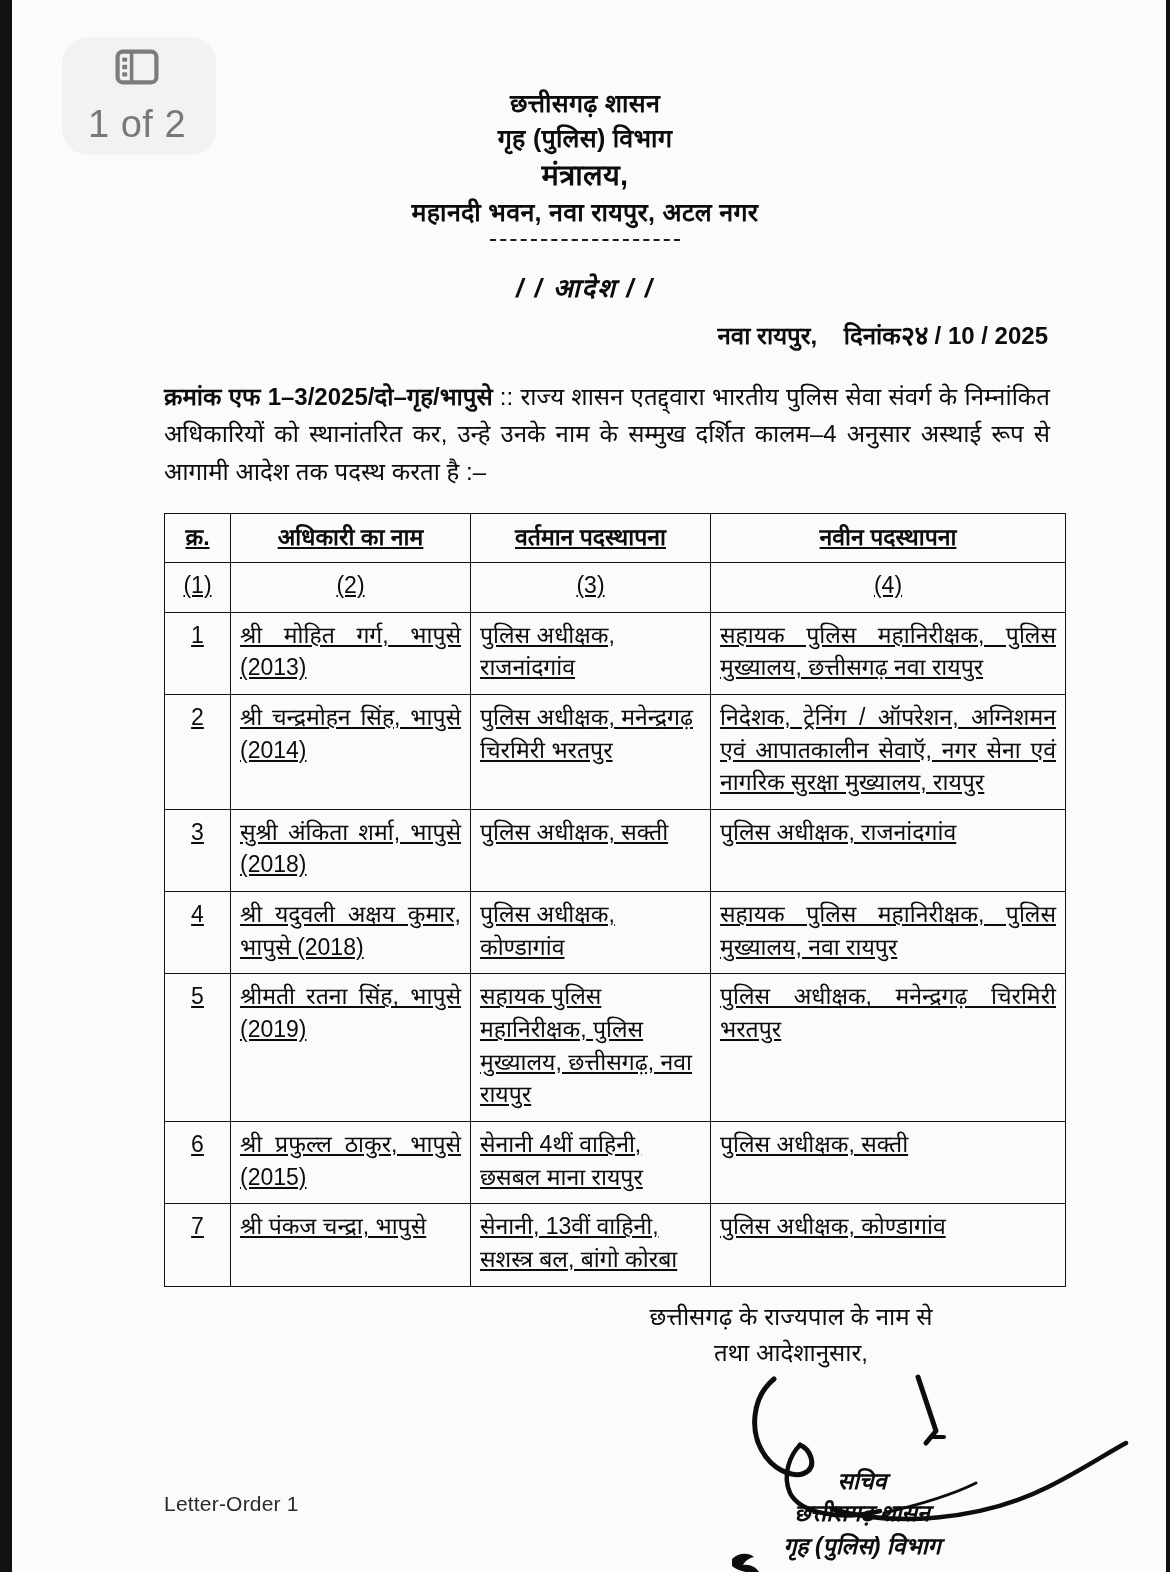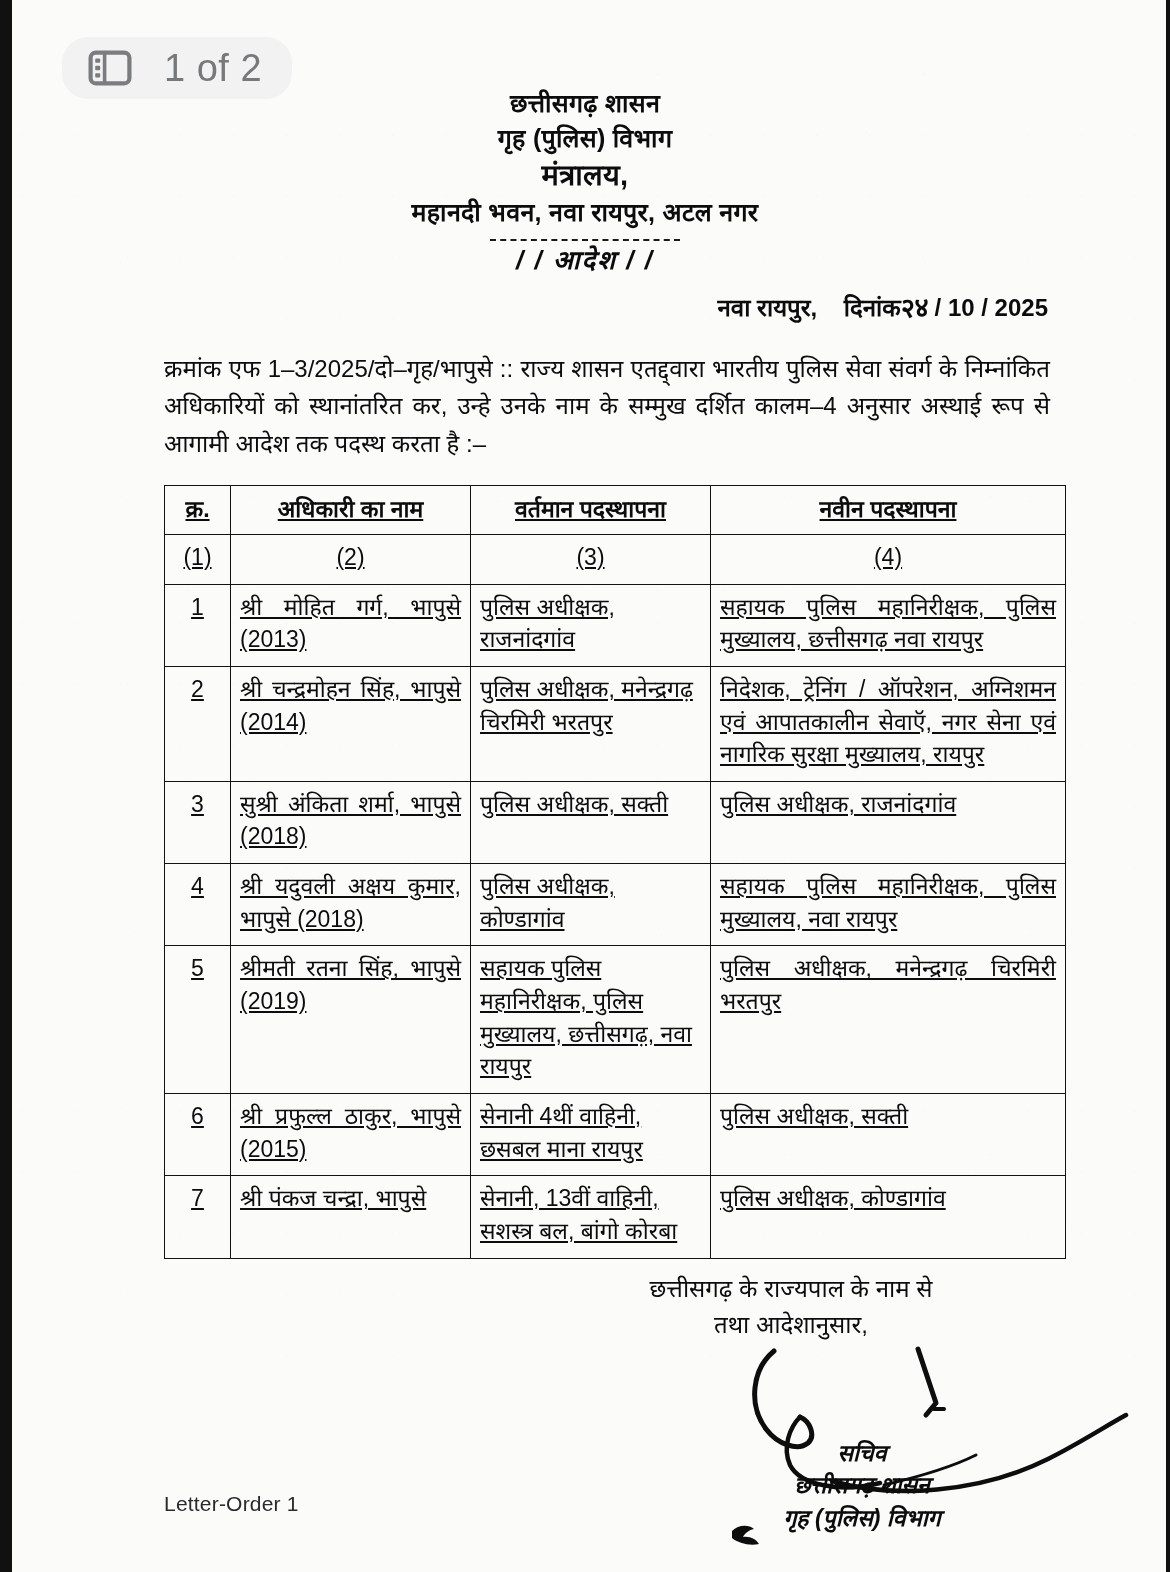--- a/index.html
+++ b/index.html
@@ -39,25 +39,26 @@
     overflow: hidden;
   }
 
   
   .page-badge {
     position: absolute;
     left: 62px;
     top: 37px;
     display: flex;
     align-items: center;
-    gap: 32px;
+    gap: 20px;
     background: rgba(241,241,241,0.93);
     border-radius: 26px;
     padding: 12px 30px 12px 26px;
     z-index: 30;
+    flex-direction: column;
   }
   .badge-icon {
     width: 44px;
     height: 36px;
     flex: 0 0 auto;
     display: block;
   }
   .badge-label {
     font-size: 38px;
     color: #77787b;
@@ -96,21 +97,21 @@
     margin: 9px auto 0;
     border-top: 2px dashed #1a1a1a;
   }
 
   .order-title {
     text-align: center;
     font-size: 26px;
     font-weight: 700;
     font-style: italic;
     letter-spacing: 2px;
-    margin-top: 0;
+    margin-top: 28px;
   }
 
   .date-line {
     text-align: right;
     font-size: 24px;
     font-weight: 600;
     margin-top: 10px;
     padding-right: 110px;
     white-space: nowrap;
   }
@@ -123,21 +124,21 @@
   }
 
   .body-para {
     margin: 26px 108px 0 152px;
     font-size: 24px;
     line-height: 1.58;
     text-align: justify;
     text-justify: inter-word;
     font-weight: 500;
   }
-  .body-para .krm { font-weight: 400; }
+  .body-para .krm { font-weight: 700; }
 
   
   .tbl-wrap {
     margin: 22px 92px 0 152px;
   }
   table.order-table {
     width: 100%;
     border-collapse: collapse;
     table-layout: fixed;
   }

